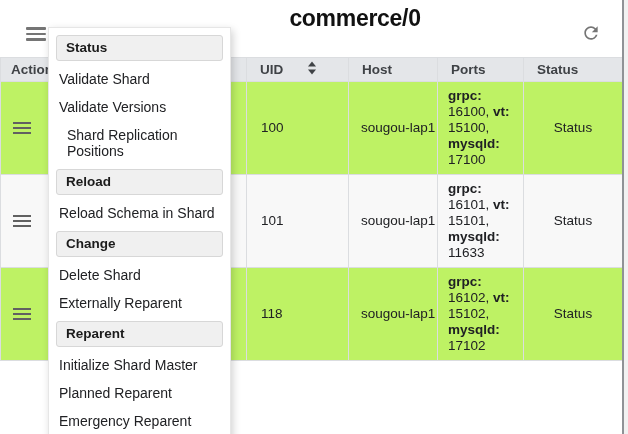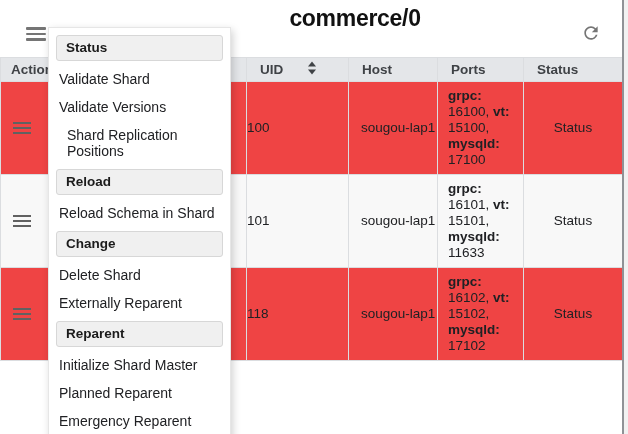--- a/index.html
+++ b/index.html
@@ -29,24 +29,24 @@
   .tablet-table col.c-uid     { width:102px; }
   .tablet-table col.c-host    { width:89px; }
   .tablet-table col.c-ports   { width:86px; }
   .tablet-table col.c-status  { width:99px; }
   .tablet-table th, .tablet-table td { border:1px solid #dbdde0; vertical-align:middle; }
   .tablet-table th {
     background:#e4e6e9; height:24px; text-align:left; font-weight:bold;
     color:#3f4246; font-size:13.5px; padding:0 0 0 13px; white-space:nowrap;
   }
   .tablet-table th.th-actions { padding-left:10px; }
-  .tablet-table td { height:89px; background:#ef4444; font-size:13.5px; color:#202124; line-height:16px; }
+  .tablet-table td { height:89px; background:#bef264; font-size:13.5px; color:#202124; line-height:16px; }
   .tablet-table tr.striped td { background:#f8f8f8; }
   td.td-actions { padding-left:12px; }
-  td.td-uid   { }
+  td.td-uid   { padding-left:14px; }
   td.td-host  { padding-left:12px; word-wrap:break-word; }
   td.td-ports { padding:6px 9px 6px 10px; }
   td.td-status{ text-align:center; }
   .th-inner { display:flex; align-items:center; gap:24px; }
   .sort-icon { display:inline-block; }
   .row-menu-btn { width:18px; height:12px; cursor:pointer; }
   .row-menu-btn .bar { height:2px; background:#616161; margin-bottom:3px; }
   .bold-label { font-weight:bold; }
 
   

